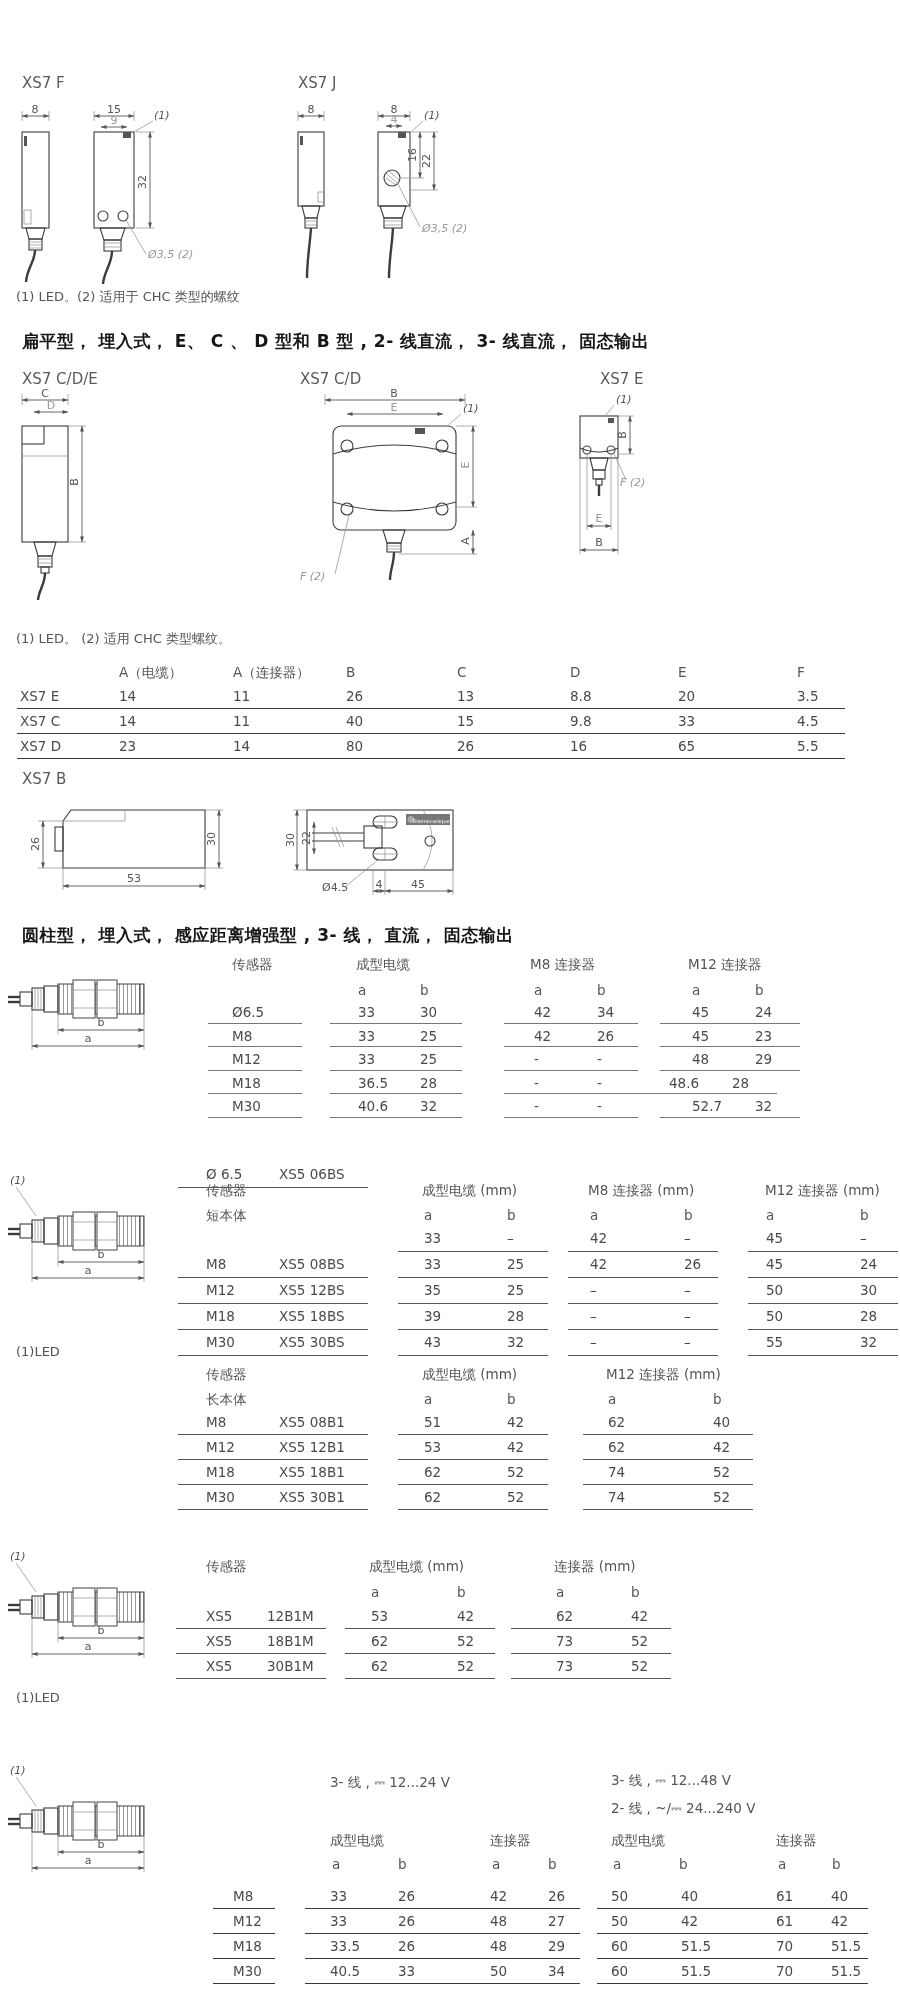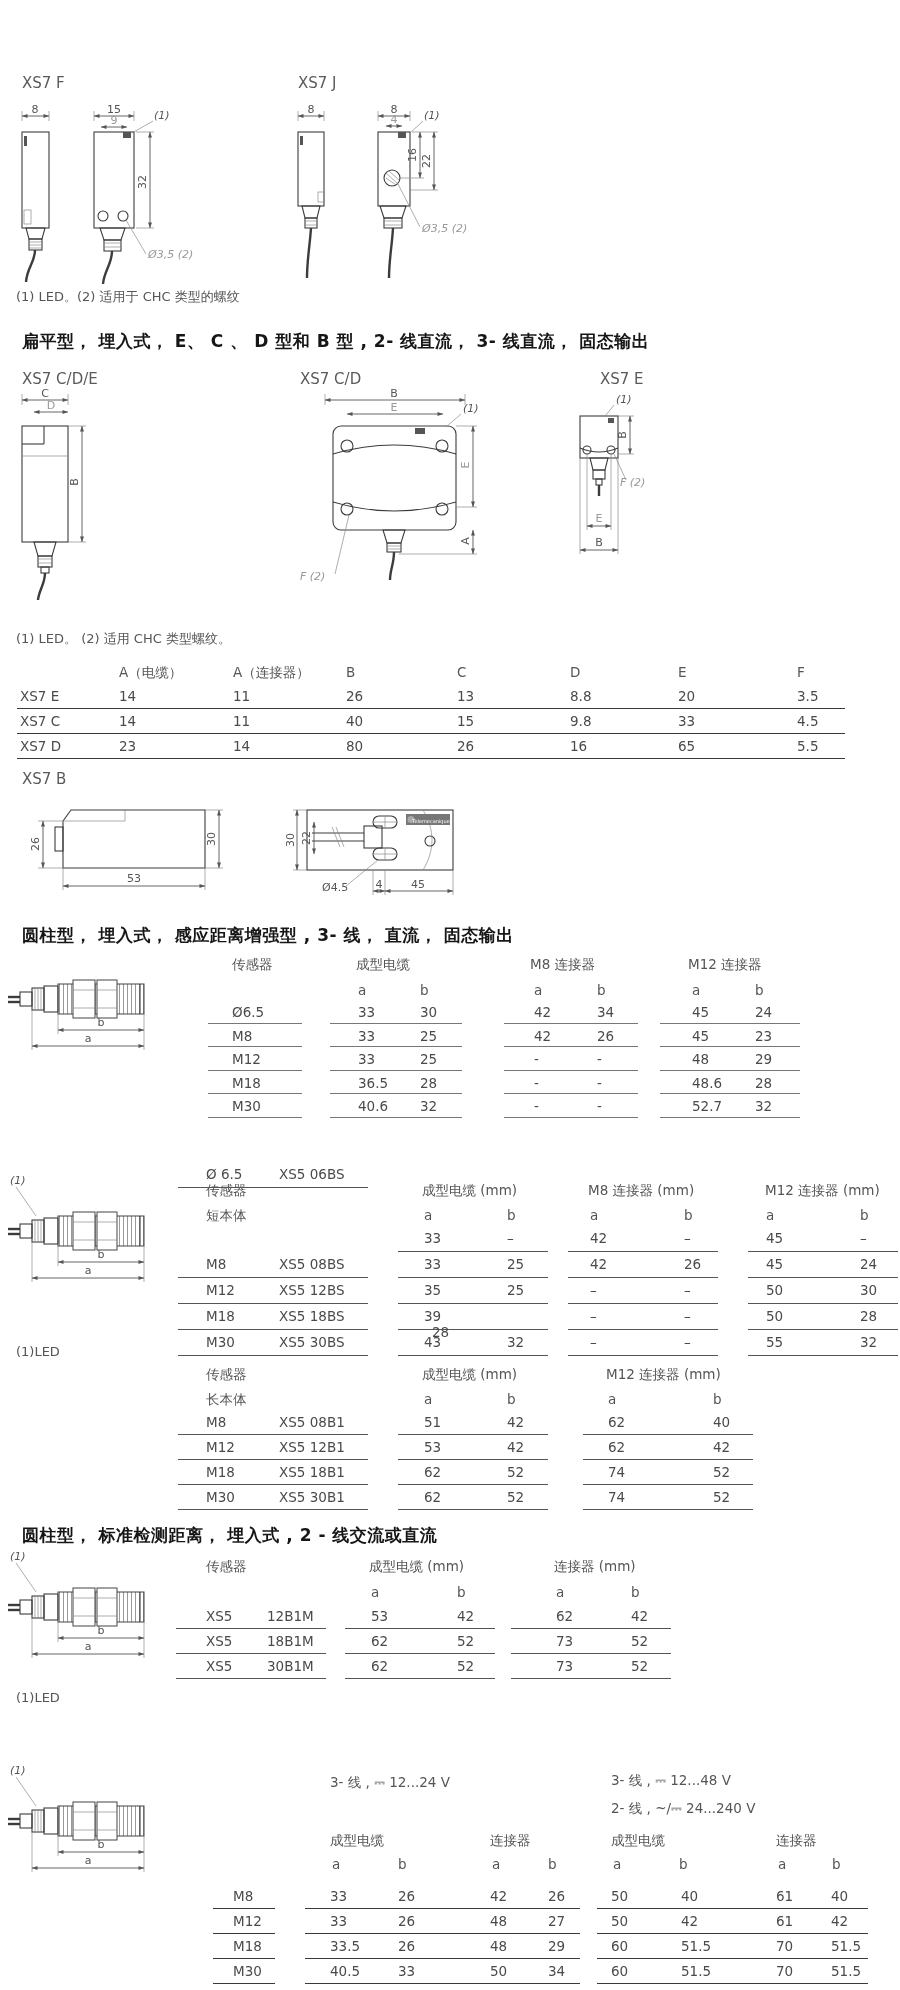--- a/index.html
+++ b/index.html
@@ -425,21 +425,20 @@
 
   <span class="abs ghead" style="left:206px;top:1366px">传感器</span>
   <span class="abs ghead" style="left:422px;top:1366px">成型电缆 (mm)</span>
   <span class="abs ghead" style="left:606px;top:1366px">M12 连接器 (mm)</span>
   <span class="abs ghead" style="left:206px;top:1391px">长本体</span>
   <span class="abs ghead" style="left:424px;top:1391px">a</span>
   <span class="abs ghead" style="left:507px;top:1391px">b</span>
   <span class="abs ghead" style="left:608px;top:1391px">a</span>
   <span class="abs ghead" style="left:713px;top:1391px">b</span>
 
-  <div class="abs title" style="left:22px;top:1524px">圆柱型， 标准检测距离， 埋入式 , 2 - 线交流或直流</div>
 
   <svg class="abs" style="left:6px;top:1548px" width="150" height="130" viewBox="0 0 150 130">
     <defs>
         <pattern id="p3" width="4" height="30" patternUnits="userSpaceOnUse">
           <line x1="1.5" y1="0" x2="1.5" y2="30" stroke="#999" stroke-width="1"></line>
         </pattern>
       </defs>
     <text x="4" y="12" font-style="italic">(1)</text>
     <line class="thin" x1="10" y1="15" x2="30" y2="44"></line>
     <line class="wire" x1="2" y1="57" x2="14" y2="57"></line>
@@ -616,21 +615,21 @@
       <div class="tcell" style="width: 94px; padding-left: 24px;">M18</div>
     </div>
     <div class="tgroup" style="left: 330px; top: 1074.5px; height: 19.5px; width: 132px; border-bottom: 1px solid rgb(119, 119, 119);">
       <div class="tcell" style="width: 62px; padding-left: 28px;">36.5</div>
       <div class="tcell" style="width: 70px; padding-left: 28px;">28</div>
     </div>
     <div class="tgroup" style="left: 504px; top: 1074.5px; height: 19.5px; width: 134px; border-bottom: 1px solid rgb(119, 119, 119);">
       <div class="tcell" style="width: 63px; padding-left: 30px;">-</div>
       <div class="tcell" style="width: 71px; padding-left: 30px;">-</div>
     </div>
-    <div class="tgroup" style="left: 660px; top: 1074.5px; height: 19.5px; width: 140px; border-bottom: 1px solid rgb(119, 119, 119);">
+    <div class="tgroup" style="left: 637px; top: 1074.5px; height: 19.5px; width: 140px; border-bottom: 1px solid rgb(119, 119, 119);">
       <div class="tcell" style="width: 63px; padding-left: 32px;">48.6</div>
       <div class="tcell" style="width: 77px; padding-left: 32px;">28</div>
     </div>
     <div class="tgroup" style="left: 208px; top: 1098px; height: 19.5px; width: 94px; border-bottom: 1px solid rgb(119, 119, 119);">
       <div class="tcell" style="width: 94px; padding-left: 24px;">M30</div>
     </div>
     <div class="tgroup" style="left: 330px; top: 1098px; height: 19.5px; width: 132px; border-bottom: 1px solid rgb(119, 119, 119);">
       <div class="tcell" style="width: 62px; padding-left: 28px;">40.6</div>
       <div class="tcell" style="width: 70px; padding-left: 28px;">32</div>
     </div>
@@ -687,21 +686,21 @@
       <div class="tcell" style="width: 75px; padding-left: 41px;">–</div>
     </div>
     <div class="tgroup" style="left: 748px; top: 1282px; height: 22px; width: 150px; border-bottom: 1px solid rgb(85, 85, 85);">
       <div class="tcell" style="width: 75px; padding-left: 18px;">50</div>
       <div class="tcell" style="width: 75px; padding-left: 37px;">30</div>
     </div>
     <div class="tgroup" style="left: 178px; top: 1308px; height: 22px; width: 190px; border-bottom: 1px solid rgb(85, 85, 85);">
       <div class="tcell" style="width: 82px; padding-left: 28px;">M18</div>
       <div class="tcell" style="width: 108px; padding-left: 19px;">XS5 18BS</div>
     </div>
-    <div class="tgroup" style="left: 398px; top: 1308px; height: 22px; width: 150px; border-bottom: 1px solid rgb(85, 85, 85); flex-direction: column;">
+    <div class="tgroup" style="left: 398px; top: 1308px; height: 22px; width: 150px; border-bottom: 1px solid rgb(85, 85, 85);">
       <div class="tcell" style="width: 75px; padding-left: 26px;">39</div>
       <div class="tcell" style="width: 75px; padding-left: 34px;">28</div>
     </div>
     <div class="tgroup" style="left: 568px; top: 1308px; height: 22px; width: 150px; border-bottom: 1px solid rgb(85, 85, 85);">
       <div class="tcell" style="width: 75px; padding-left: 22px;">–</div>
       <div class="tcell" style="width: 75px; padding-left: 41px;">–</div>
     </div>
     <div class="tgroup" style="left: 748px; top: 1308px; height: 22px; width: 150px; border-bottom: 1px solid rgb(85, 85, 85);">
       <div class="tcell" style="width: 75px; padding-left: 18px;">50</div>
       <div class="tcell" style="width: 75px; padding-left: 37px;">28</div>

